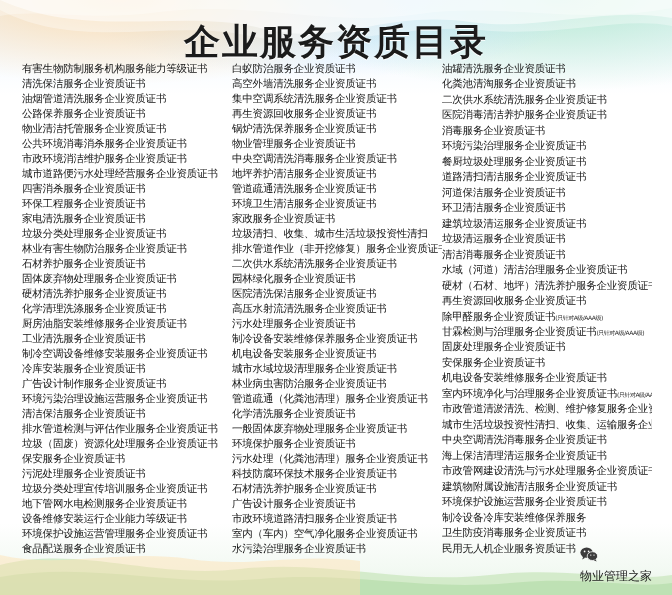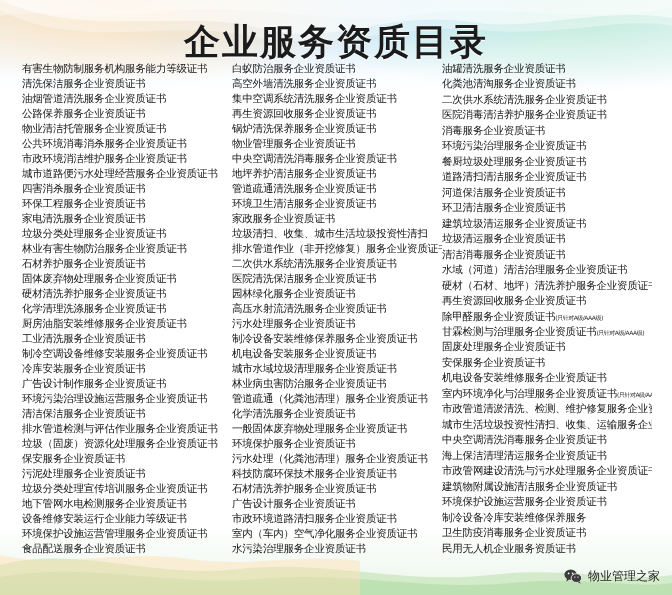--- a/index.html
+++ b/index.html
@@ -55,23 +55,24 @@
     overflow:hidden;
     letter-spacing:-0.2px;
   }
   .item .sub{
     font-size:6px;
     color:#2a2a2a;
     letter-spacing:-0.5px;
   }
 
   .footer-badge{
-    position:absolute;right:12px;bottom:10px;
-    display:flex;align-items:center;gap:6px;
+    position:absolute;right:20px;bottom:10px;
+    display:flex;gap:6px;
     z-index:4;
+    flex-direction:column;
   }
   .wechat-icon{
     width:18px;height:15px;
     position:relative;display:inline-block;
   }
   .footer-text{
     font-family:"DejaVu Sans","Liberation Sans",sans-serif;
     font-size:12px;color:#1c1c1c;
   }
 </style>
@@ -143,22 +144,22 @@
       <div class="item">锅炉清洗保养服务企业资质证书</div>
       <div class="item">物业管理服务企业资质证书</div>
       <div class="item">中央空调清洗消毒服务企业资质证书</div>
       <div class="item">地坪养护清洁服务企业资质证书</div>
       <div class="item">管道疏通清洗服务企业资质证书</div>
       <div class="item">环境卫生清洁服务企业资质证书</div>
       <div class="item">家政服务企业资质证书</div>
       <div class="item">垃圾清扫、收集、城市生活垃圾投资性清扫</div>
       <div class="item">排水管道作业（非开挖修复）服务企业资质证书</div>
       <div class="item">二次供水系统清洗服务企业资质证书</div>
+      <div class="item">园林绿化服务企业资质证书</div>
       <div class="item">医院清洗保洁服务企业资质证书</div>
-      <div class="item">园林绿化服务企业资质证书</div>
       <div class="item">高压水射流清洗服务企业资质证书</div>
       <div class="item">污水处理服务企业资质证书</div>
       <div class="item">制冷设备安装维修保养服务企业资质证书</div>
       <div class="item">机电设备安装服务企业资质证书</div>
       <div class="item">城市水域垃圾清理服务企业资质证书</div>
       <div class="item">林业病虫害防治服务企业资质证书</div>
       <div class="item">管道疏通（化粪池清理）服务企业资质证书</div>
       <div class="item">化学清洗服务企业资质证书</div>
       <div class="item">一般固体废弃物处理服务企业资质证书</div>
       <div class="item">环境保护服务企业资质证书</div>

